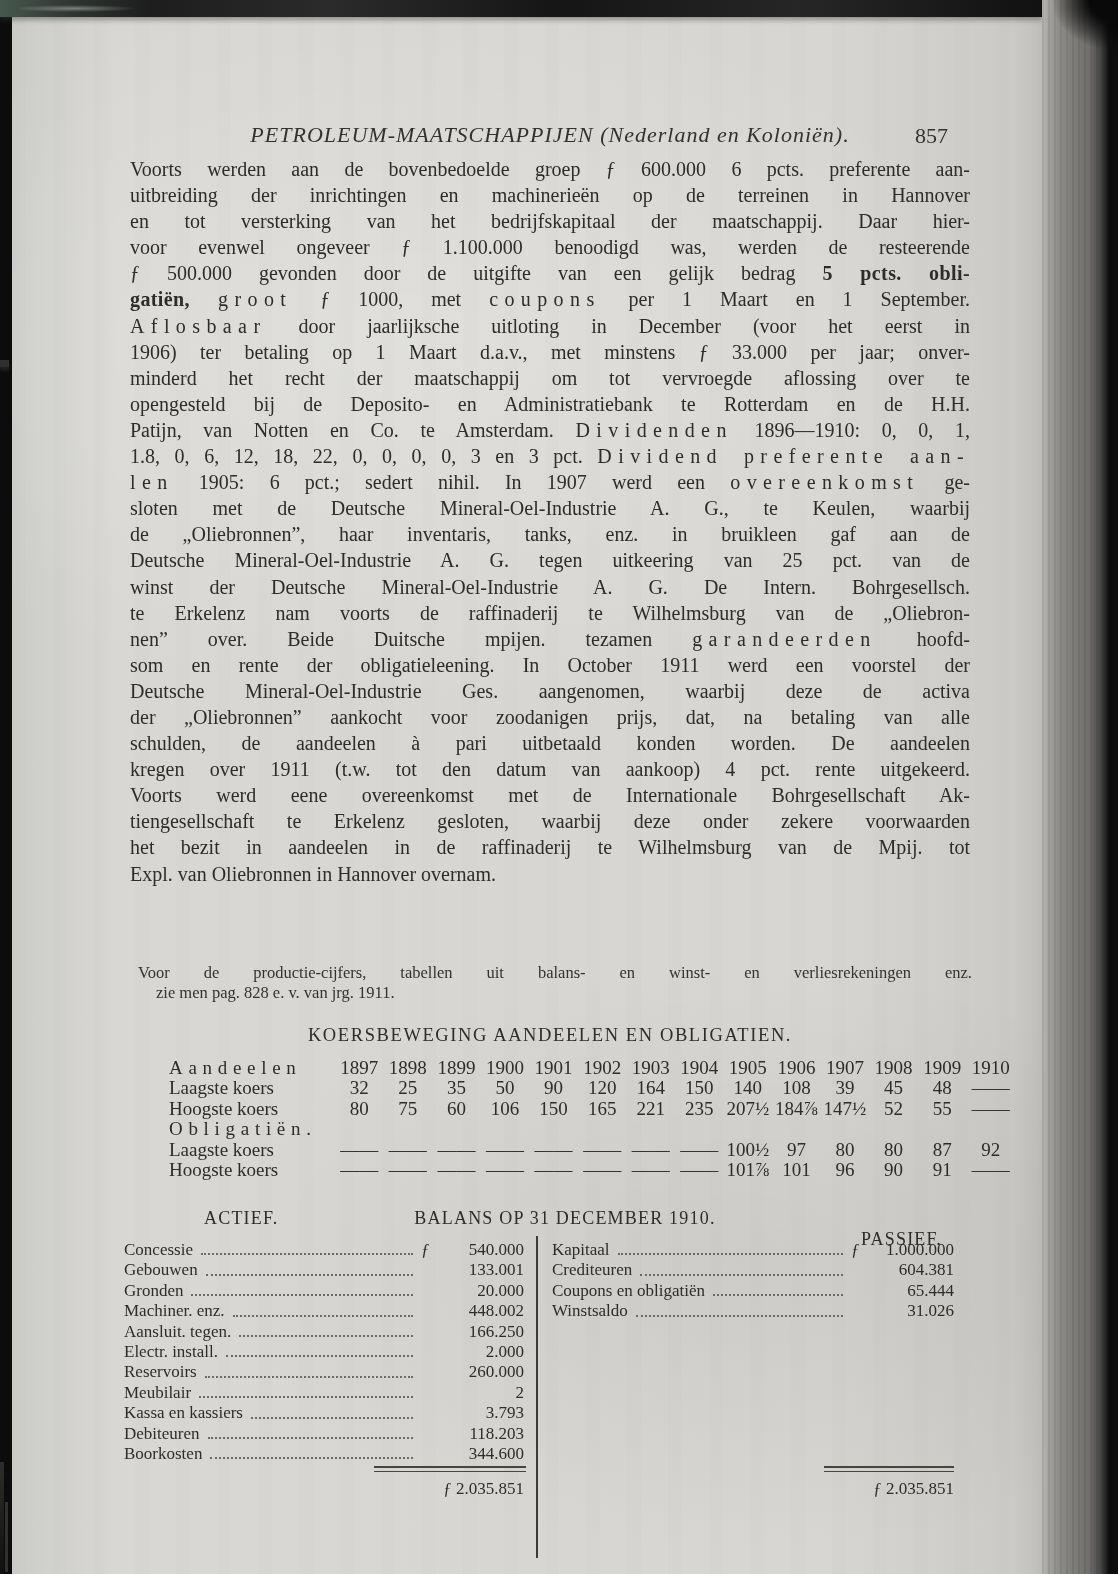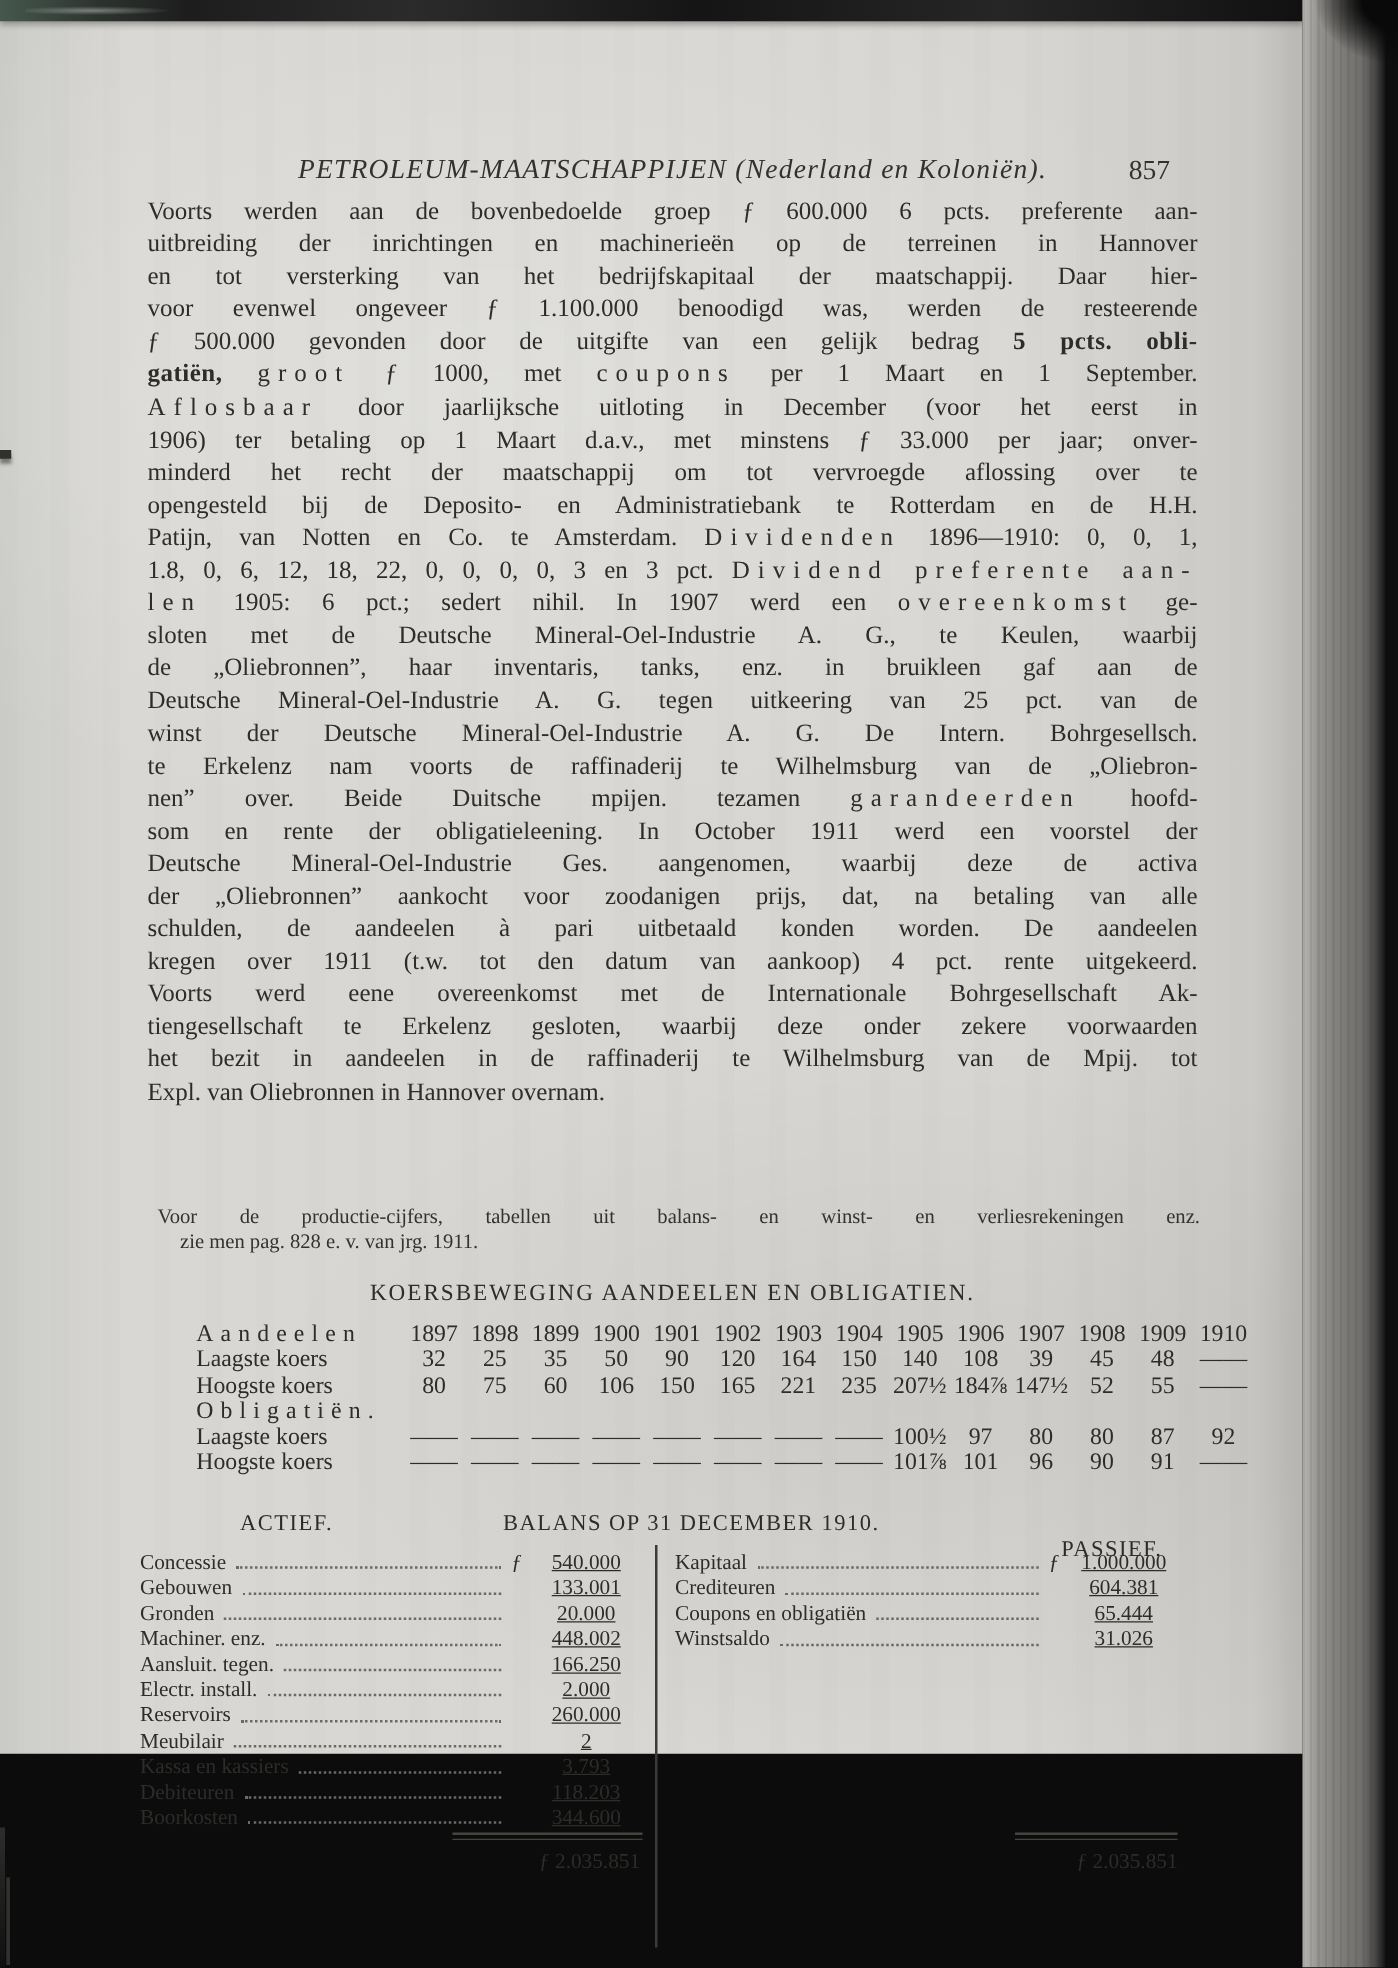--- a/index.html
+++ b/index.html
@@ -5,21 +5,21 @@
   * { margin:0; padding:0; box-sizing:border-box; }
   html,body { width:1118px; height:1574px; }
   body {
     position:relative; overflow:hidden;
     background:#0c0c0c;
     font-family:"Liberation Serif","DejaVu Serif",serif;
     color:#2e2c29;
   }
   
   .page {
-    position:absolute; left:0; top:0; width:1042px; height:1403px;
+    position:absolute; left:12px; top:0; width:1042px; height:1574px;
     background:
       radial-gradient(ellipse 860px 520px at 38% 22%, rgba(255,255,255,.22), transparent 70%),
       radial-gradient(ellipse 700px 400px at 70% 80%, rgba(0,0,0,.05), transparent 75%),
       linear-gradient(90deg,#ccccc9,#d8d7d3 10%,#d7d6d2 78%,#cbcac7 96%,#bab9b6);
   }
   .page::after { 
     content:""; position:absolute; inset:0; opacity:.35; pointer-events:none;
     background:repeating-linear-gradient(90deg, rgba(120,120,118,.06) 0 14px, transparent 14px 41px);
   }
   .topband {
@@ -78,21 +78,21 @@
   .bh-passief { position:absolute; right:28px; }
 
   .balans { position:absolute; left:112px; top:1240px; width:846px; height:330px; font-size:17px; }
   .bal-left  { position:absolute; left:0;    top:0; width:400px; }
   .bal-right { position:absolute; left:428px; top:0; width:402px; }
   .bdivider  { position:absolute; left:412px; top:-4px; width:2px; height:322px; background:#3c3b39; }
   .brow { display:flex; height:20.4px; line-height:20.4px; }
   .blabel { flex:none; white-space:nowrap; padding-right:4px; }
   .bleader { flex:1; border-bottom:2px dotted #6b6a65; margin:0 8px 5px 4px; min-width:20px; }
   .bcur { flex:none; width:17px; font-style:italic; }
-  .bval { flex:none; width:86px; text-align:center;text-decoration:underline; }
+  .bval { flex:none; width:86px; text-align:right; }
   .brule { position:absolute; top:226px; height:6px; border-top:2px solid #45443f; border-bottom:1px solid #45443f; }
   .brule.left  { left:250px; width:152px; }
   .brule.right { left:700px; width:130px; }
   .btotal { position:absolute; top:238px; line-height:22px; }
   .btotal.left  { left:0;     width:400px; text-align:right; }
   .btotal.right { left:428px; width:402px; text-align:right; }
 </style>
 </head>
 <body>
 

